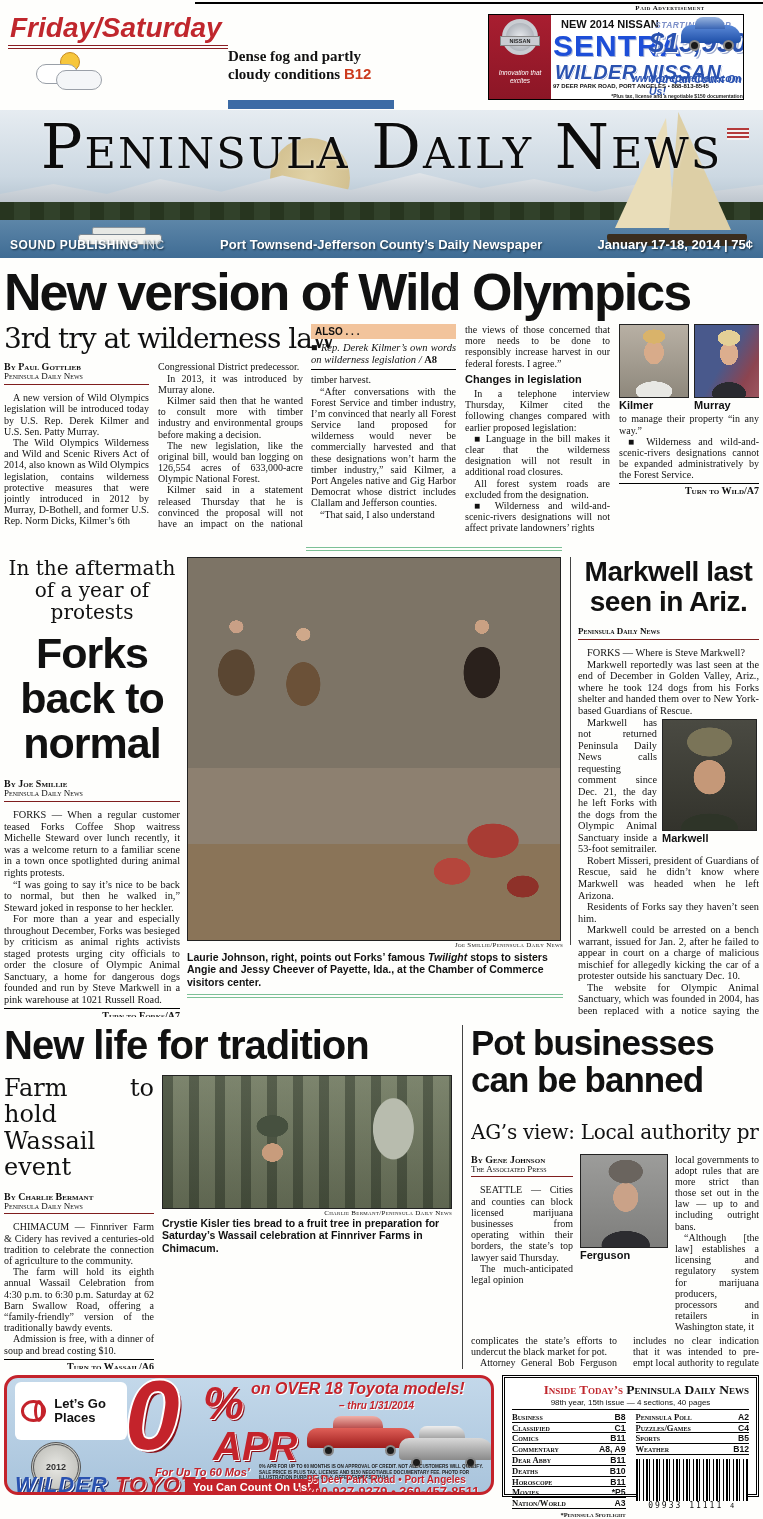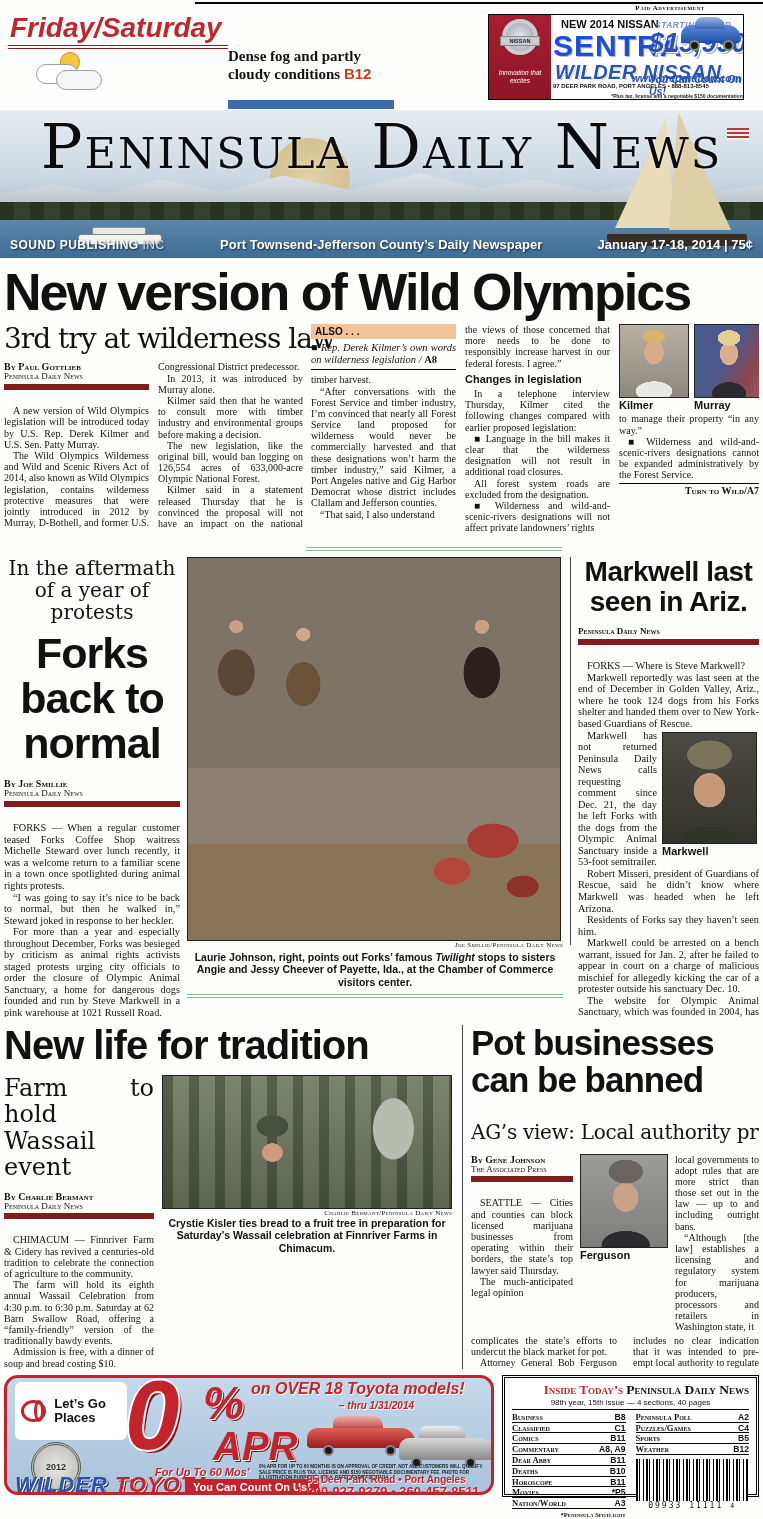--- a/index.html
+++ b/index.html
@@ -5,31 +5,31 @@
   * { margin:0; padding:0; box-sizing:border-box; }
   html,body { background:#e8e8e4; }
   .page {
     position:relative; width:763px; height:1519px; margin:0 auto;
     background:#fefefc; overflow:hidden; color:#111;
     font-family:"Liberation Serif", serif;
   }
   .body-text { font-size:10px; line-height:1.12; text-align:justify; }
   .body-text p { text-indent:9px; margin:0; }
   .body-text p.ni { text-indent:0; }
-  .byline-block { border-bottom:6px solid #7f1d1d; padding-bottom:2px; margin-bottom:15px; }
+  .byline-block { border-bottom:1px solid #7f1d1d; padding-bottom:2px; margin-bottom:7px; }
   .byline { font-size:10px; font-weight:bold; font-variant:small-caps; line-height:1.1; }
   .byline-org { font-size:9px; font-variant:small-caps; line-height:1.1; }
   .jump { border-top:1px solid #000; margin-top:3px; padding-top:1px;
           text-align:right; font-weight:bold; font-variant:small-caps; font-size:10px; }
   .green-rule { height:4px; border-top:1.5px solid #7cc096; border-bottom:1.5px solid #7cc096; }
   .vr { width:1px; background:#444; }
   .photo { position:relative; border:1px solid #222; overflow:hidden; }
   .photo-label { font-family:"Liberation Sans",sans-serif; font-weight:bold; font-size:11px; margin-top:1px; }
   .credit { font-size:7px; font-variant:small-caps; text-align:right; letter-spacing:.3px; }
-  .caption { font-family:"Liberation Sans",sans-serif; font-weight:bold; font-size:10.5px; line-height:1.18;text-align:center; }
+  .caption { font-family:"Liberation Sans",sans-serif; font-weight:bold; font-size:10.5px; line-height:1.18; }
 
   
   .topbar { position:relative; height:12px; }
   .topbar .rule { position:absolute; left:195px; right:0; top:2px; height:2px; background:#000; }
   .paid-ad { position:absolute; left:560px; top:4px; width:220px; text-align:center;
              font-size:7px; font-weight:bold; font-variant:small-caps; letter-spacing:.5px; }
 
   
   .header-row { position:relative; height:88px; }
   .day-banner { position:absolute; left:8px; top:0px;

